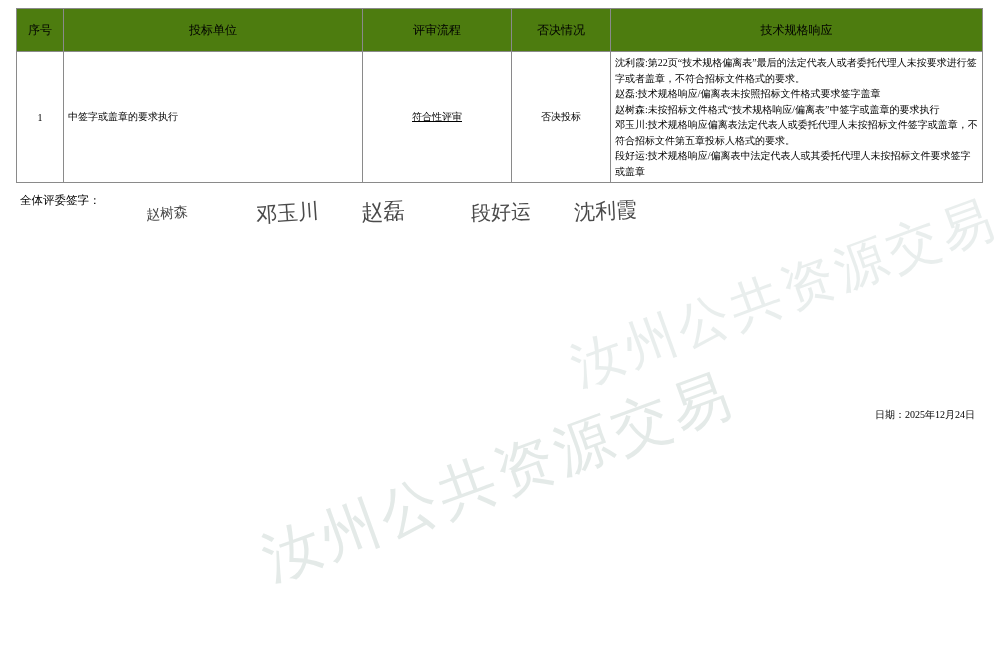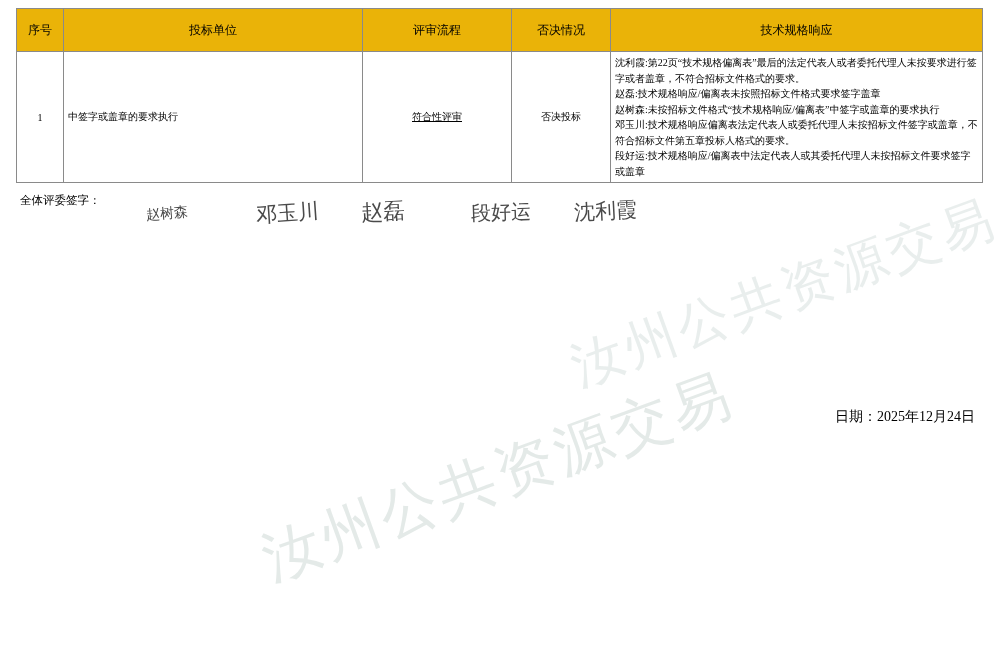--- a/index.html
+++ b/index.html
@@ -50,21 +50,21 @@
     table-layout: fixed;
   }
   table.main th, table.main td {
     border: 1px solid #8a8a8a;
     font-size: 10px;
     font-family: "Liberation Serif", "DejaVu Serif", serif;
     padding: 3px 4px;
     vertical-align: middle;
   }
   table.main thead th {
-    background: #eab308;
+    background: #4d7c0f;
     text-align: center;
     font-weight: normal;
     height: 36px;
     font-size: 12px;
   }
   td.col-no {
     text-align: center;
     width: 38px;
   }
   td.col-unit {
@@ -113,21 +113,21 @@
   }
   .sig-1 { left: 130px; top: 12px; font-size: 14px; transform: rotate(-5deg); }
   .sig-2 { left: 240px; top: 6px; font-size: 21px; }
   .sig-3 { left: 345px; top: 4px; font-size: 22px; transform: rotate(-3deg); }
   .sig-4 { left: 455px; top: 6px; font-size: 20px; transform: rotate(-2deg); }
   .sig-5 { left: 558px; top: 4px; font-size: 21px; transform: rotate(-3deg); }
   .date-row {
     position: absolute;
     right: 24px;
     top: 400px;
-    font-size: 14px;
+    font-size: 10px;
     font-family: "Liberation Serif", "DejaVu Serif", serif;
   }
   .watermark {
     position: absolute;
     left: 250px;
     top: 430px;
     font-size: 58px;
     color: rgba(120,150,140,0.20);
     font-family: "Liberation Serif", "DejaVu Serif", serif;
     transform: rotate(-20deg);

